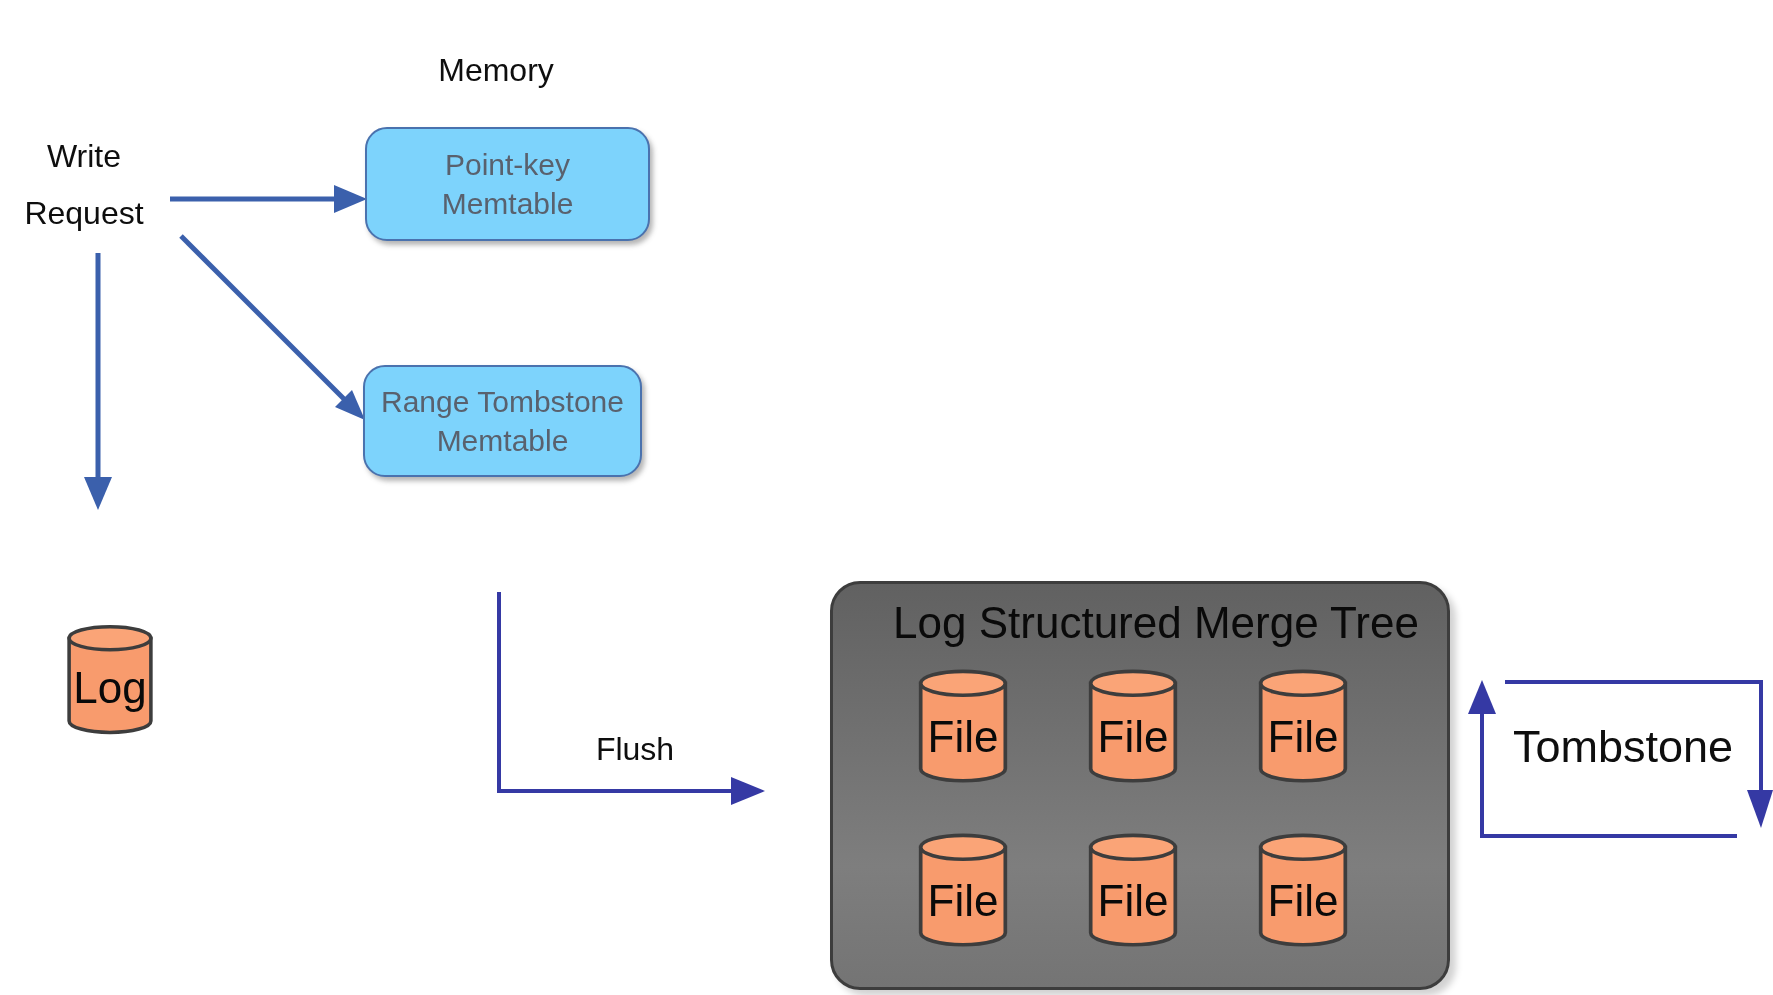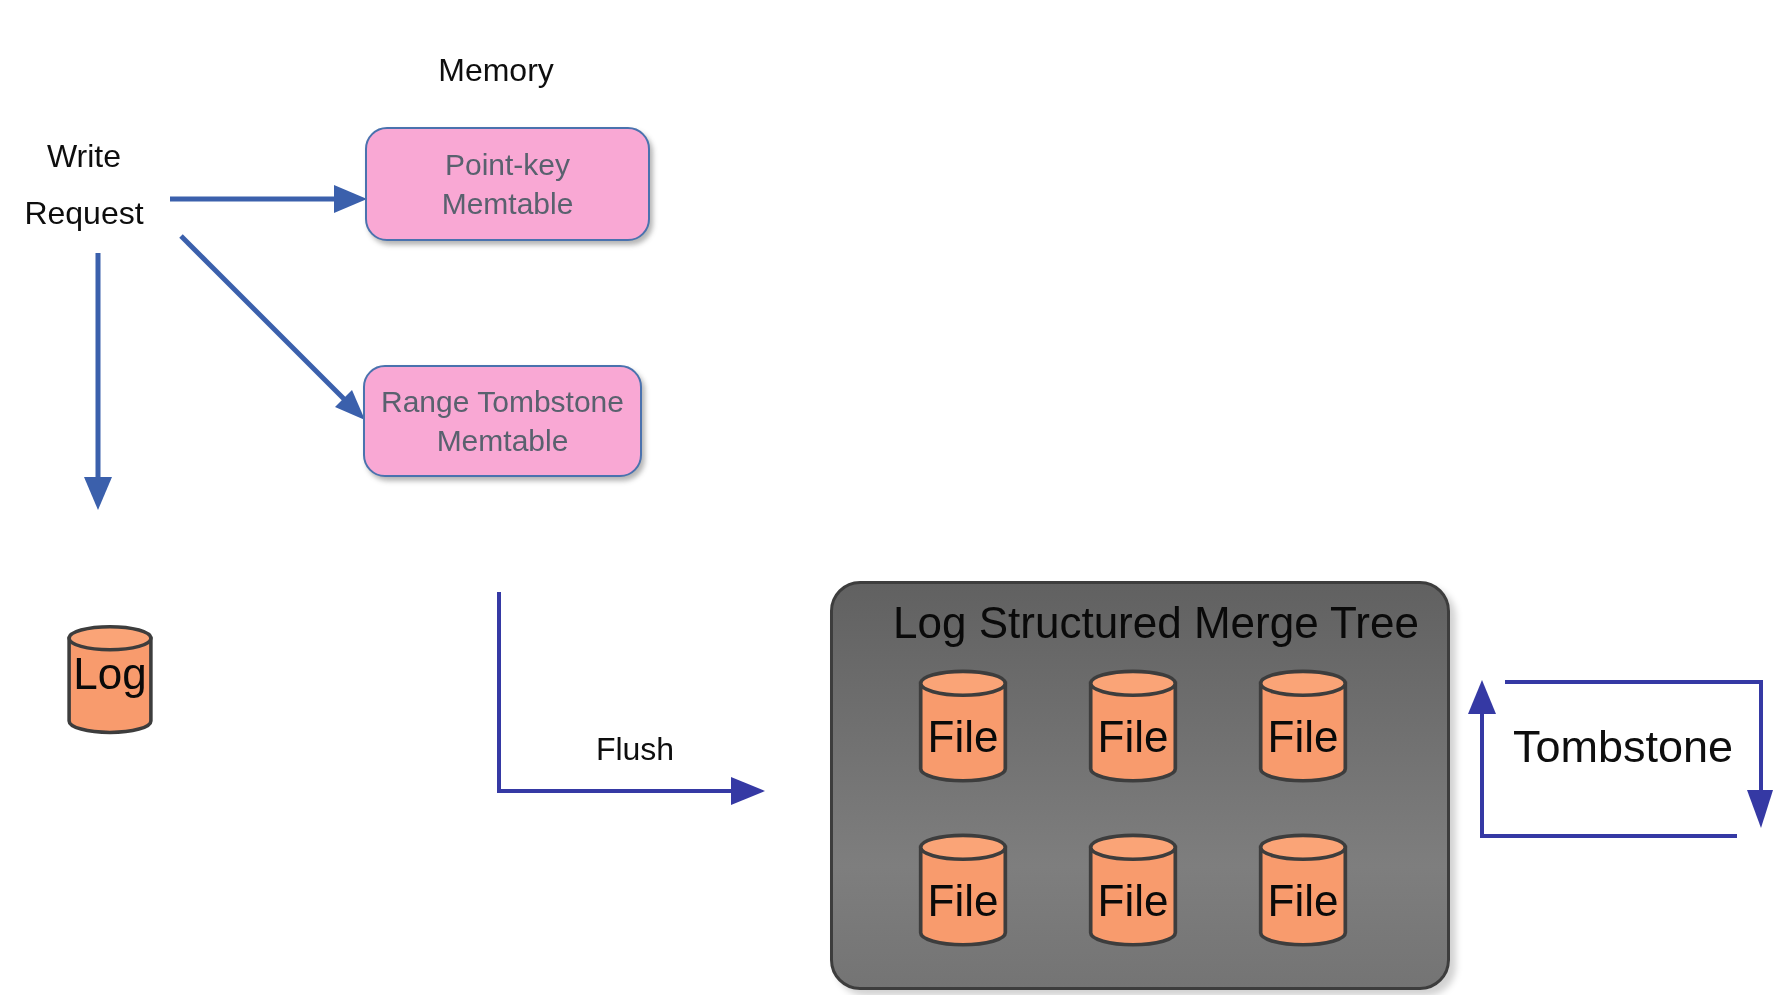--- a/index.html
+++ b/index.html
@@ -9,21 +9,21 @@
   }
   .multiline{white-space:pre-line;}
   .big-label{
     position:absolute;font-size:32px;line-height:57px;text-align:center;color:#0e0e0e;
     letter-spacing:0px;
   }
   
   #arrows{position:absolute;left:0;top:0;width:1773px;height:995px;}
   
   .memtable{
-    position:absolute;background:#f9a8d4;border:2px solid #4a72ae;border-radius:22px;
+    position:absolute;background:#7dd3fc;border:2px solid #4a72ae;border-radius:22px;
     box-shadow:3px 4px 5px rgba(90,90,90,.45);
     display:flex;align-items:center;justify-content:center;text-align:center;
     font-size:30px;line-height:39px;color:#59616e;
   }
   #pointkey-box{left:365px;top:127px;width:281px;height:110px;}
   #range-box{left:363px;top:365px;width:275px;height:108px;}
   
   #lsm-box{
     position:absolute;left:830px;top:581px;width:614px;height:403px;
     background:linear-gradient(180deg,#616161 0%,#7e7e7e 70%,#747474 100%);
@@ -40,21 +40,21 @@
   .cyl .cyl-label{
     position:absolute;left:0;top:26px;width:100%;height:86px;
     display:flex;align-items:center;justify-content:center;
     font-size:44px;color:#0a0a0a;
   }
   
   .fc-r1{top:84px;}  .fc-r2{top:248px;}
   .fc-c1{left:84px;} .fc-c2{left:254px;} .fc-c3{left:424px;}
   
   #log-cyl{left:58px;top:624px;width:104px;height:112px;}
-  #log-cyl .cyl-label{top:8px;height:84px;}
+  #log-cyl .cyl-label{top:22px;height:84px;}
   
   #memory-title{left:378px;top:42px;width:236px;}
   #write-request{left:-2px;top:128px;width:172px;}
   #persistent-storage{left:8px;top:511px;width:200px;}
   #flush-label{left:560px;top:721px;width:150px;text-align:center;}
   #compaction-label{left:1490px;top:718px;width:266px;font-size:45px;}
 </style>
 </head>
 <body>
 

